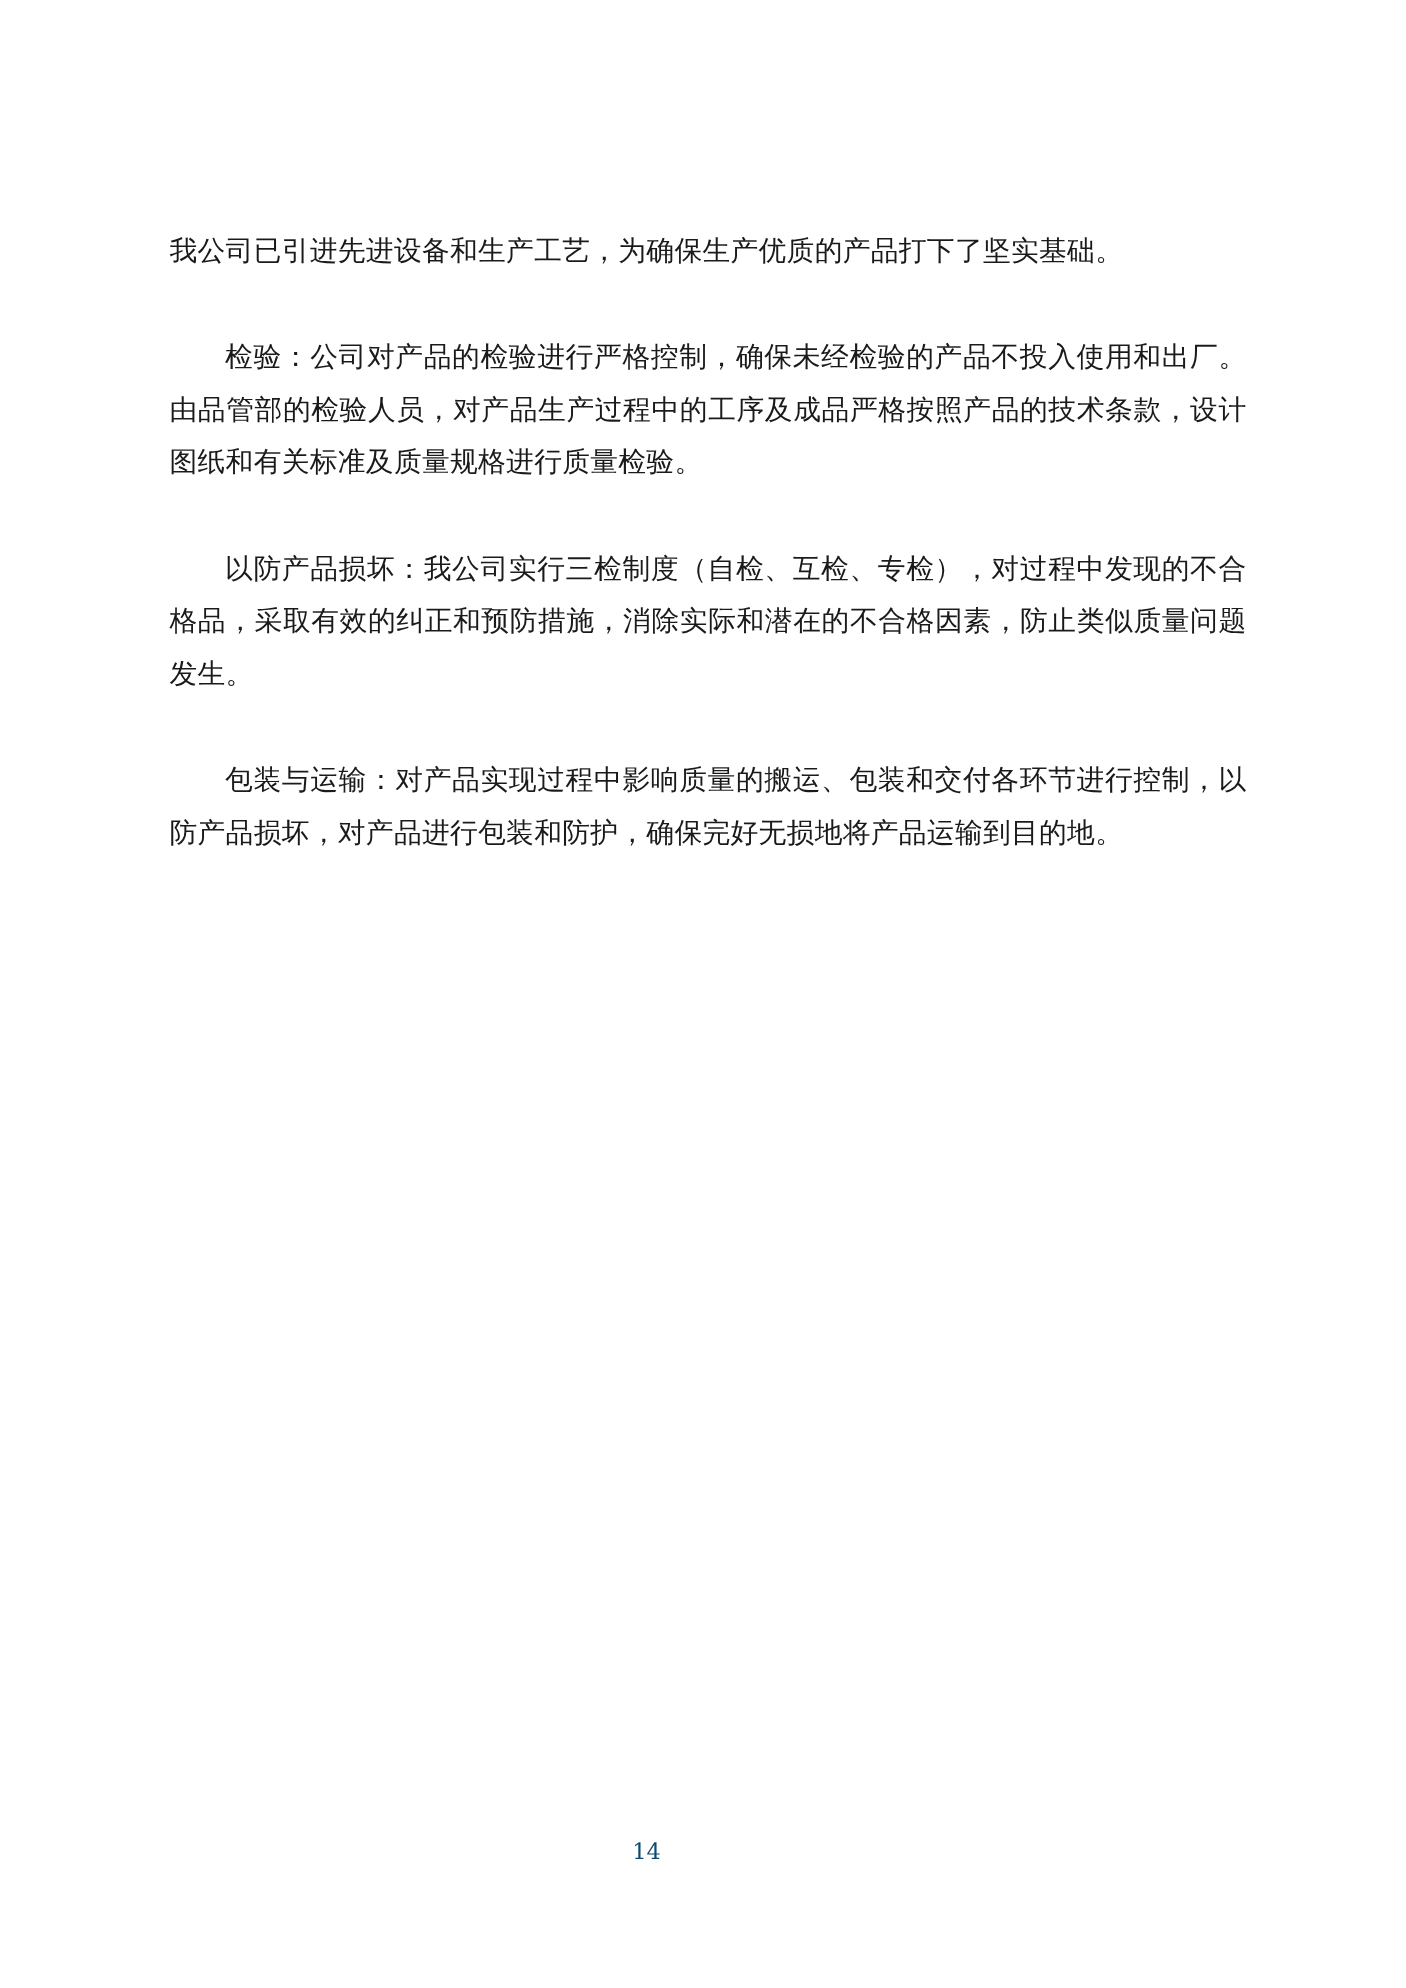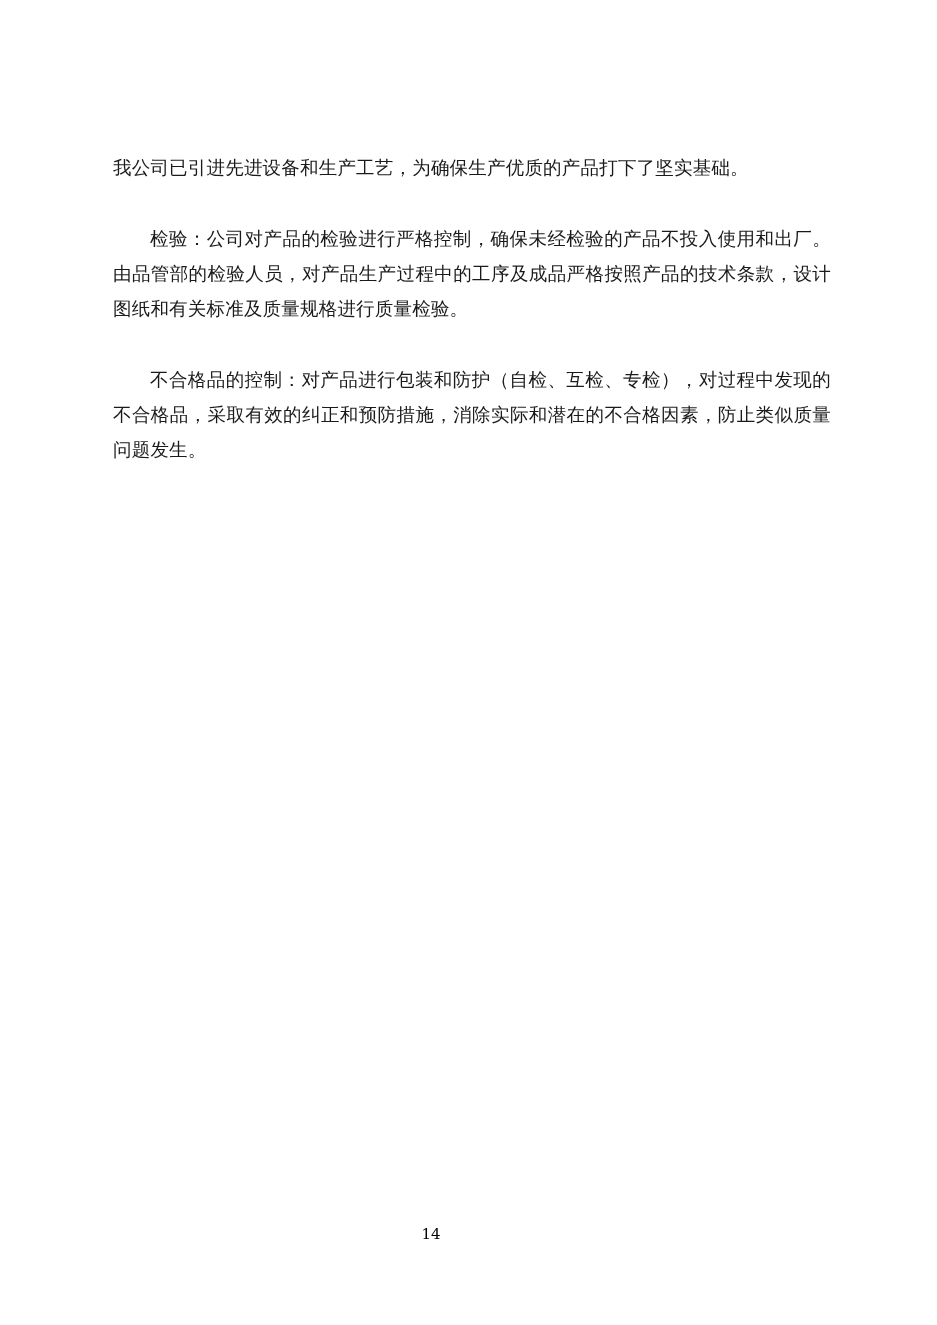--- a/index.html
+++ b/index.html
@@ -45,26 +45,27 @@
     margin-bottom: 0;
   }
   .page-number {
     position: absolute;
     left: 0;
     right: 0;
     top: 1225px;
     text-align: center;
     font-size: 15px;
     font-family: "DejaVu Serif", "Liberation Serif", serif;
-    color: #000000;
+    color: #0c4a6e;
   }
 </style>
 </head>
 <body>
 
 <div class="page">
   <div class="content">
     <p class="para">我公司已引进先进设备和生产工艺，为确保生产优质的产品打下了坚实基础。</p>
     <p class="para indent">检验：公司对产品的检验进行严格控制，确保未经检验的产品不投入使用和出厂。由品管部的检验人员，对产品生产过程中的工序及成品严格按照产品的技术条款，设计图纸和有关标准及质量规格进行质量检验。</p>
-    <p class="para indent">不合格品的控制：对产品进行包装和防护（自检、互检、专检），对过程中发现的不合格品，采取有效的纠正和预防措施，消除实际和潜在的不合格因素，防止类似质量问题发生。</p>
+    <p class="para indent">以防产品损坏：我公司实行三检制度（自检、互检、专检），对过程中发现的不合格品，采取有效的纠正和预防措施，消除实际和潜在的不合格因素，防止类似质量问题发生。</p>
+    <p class="para indent last">包装与运输：对产品实现过程中影响质量的搬运、包装和交付各环节进行控制，以防产品损坏，对产品进行包装和防护，确保完好无损地将产品运输到目的地。</p>
   </div>
   <div class="page-number">14</div>
 </div>
 
 </body></html>

